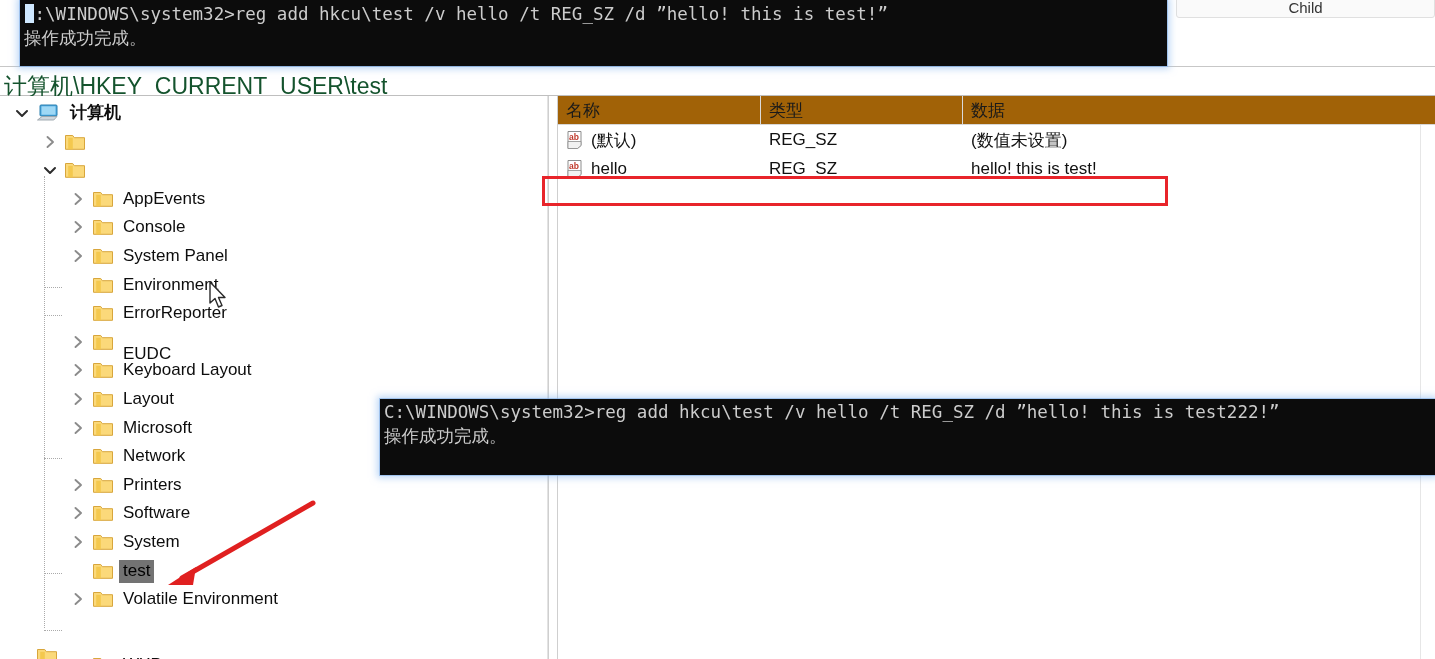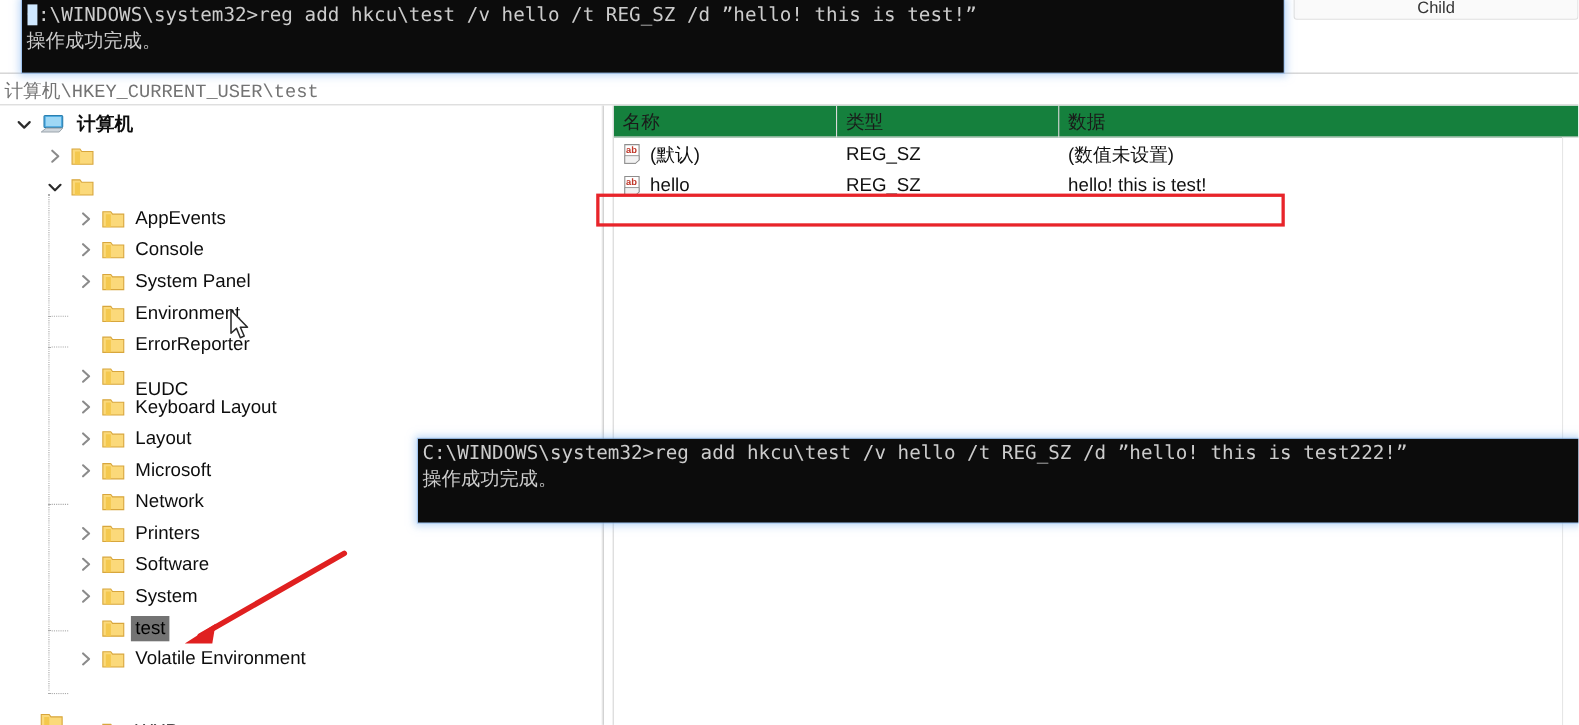--- a/index.html
+++ b/index.html
@@ -19,23 +19,22 @@
     background: #ffffff;
   }
   .addressbar {
     position: absolute; left: 0; top: 0; width: 1435px; height: 30px;
     background: #ffffff;
     border-top: 1px solid #c7c7c7;
     border-bottom: 1px solid #bfbfbf;
   }
   .addressbar .path {
     position: absolute; left: 4px; top: 4px;
-    font-size: 17px; color: #737373; white-space: nowrap;
+    font-size: 23px; color: #14532d; white-space: nowrap;
     letter-spacing: 0px;
-    font-family: Liberation Mono, monospace;
   }
 
   
   .panes {
     position: absolute; left: 0; top: 30px; width: 1435px; height: 563px;
     background: #fff;
   }
   .tree-pane {
     position: absolute; left: 0; top: 0; width: 548px; height: 563px;
     background: #ffffff; overflow: hidden;
@@ -70,21 +69,21 @@
   .guide {
     position: absolute; width: 0; border-left: 1px dotted #aaa;
   }
   .guide-h {
     position: absolute; height: 0; border-top: 1px dotted #aaa;
   }
 
   
   .lheader {
     position: absolute; left: 0; top: 0; right: 0; height: 29px;
-    background: #15803d; border-bottom: 1px solid #d6d6d6; text-align: right;
+    background: #a16207; border-bottom: 1px solid #d6d6d6; text-align: right;
   }
   .lhcell {
     position: absolute; top: 0; height: 29px;
     font-size: 17px; color: #1a1a1a;
     display: flex; align-items: center; padding-left: 8px;
     border-right: 1px solid #dadada;
   }
   .lrow {
     position: absolute; left: 0; right: 0; height: 28px;
     display: block;

